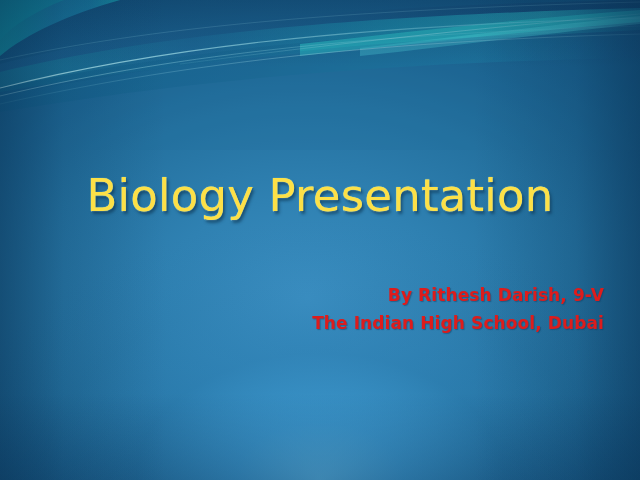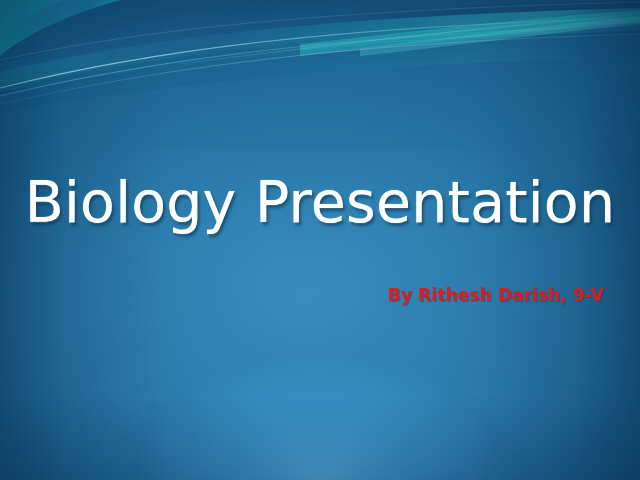--- a/index.html
+++ b/index.html
@@ -64,25 +64,25 @@
   .title-wrap {
     position: absolute;
     left: 0;
     top: 172px;
     width: 640px;
     text-align: center;
   }
   .slide-title {
     display: inline-block;
     font-family: "DejaVu Sans", sans-serif;
-    font-size: 57px;
+    font-size: 45px;
     font-weight: 400;
     letter-spacing: 0.2px;
     line-height: 1.08;
-    color: #ffffff;
+    color: #fde047;
     text-shadow:
        0 0 1px rgba(190,255,255,0.75),
        1px 1px 0 rgba(20,70,105,0.55),
        2px 3px 3px rgba(10,45,72,0.55),
        0 1px 0 rgba(225,255,255,0.30);
     white-space: nowrap;
     text-align: center;
   }
 
   .subtitle-wrap {
@@ -173,15 +173,16 @@
   </svg>
 
   <div class="bg-vignette"></div>
 
   <div class="title-wrap">
     <div class="slide-title">Biology Presentation</div>
   </div>
 
   <div class="subtitle-wrap">
     <div class="subtitle-line">By Rithesh Darish, 9-V</div>
+    <div class="subtitle-line">The Indian High School, Dubai</div>
   </div>
 
 </div>
 
 </body></html>

